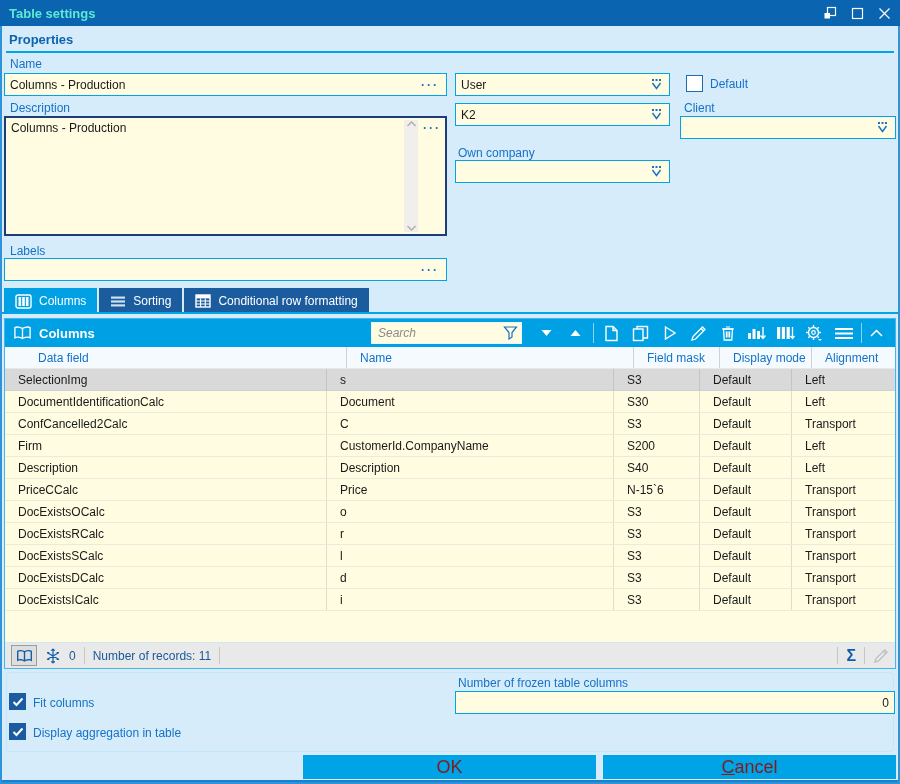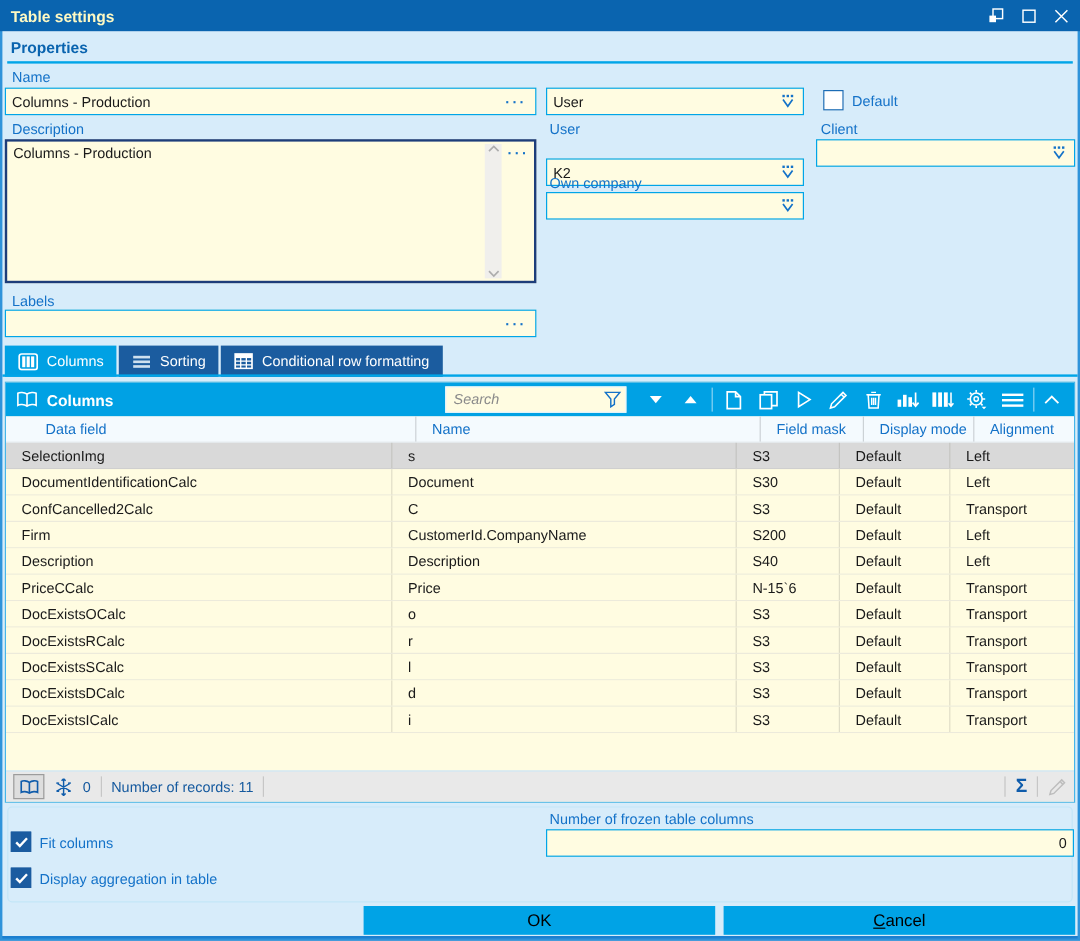--- a/index.html
+++ b/index.html
@@ -5,21 +5,21 @@
   html,body{margin:0;padding:0;background:#9db7c8;}
   *{box-sizing:border-box;}
   .window{
     position:relative;width:900px;height:784px;background:#d7ecfa;
     font-family:"Liberation Sans",sans-serif;font-size:12px;color:#1a1a1a;
     box-shadow:inset 0 0 0 2px #2f93da, inset 0 -4px 0 #1b7fd0;
     overflow:hidden;
   }
   
   .titlebar{position:absolute;left:0;top:0;right:0;height:26px;background:#0a64af;
-    display:flex;align-items:center;padding:0 9px;color:#fef9c3;}
+    display:flex;align-items:center;padding:0 9px;color:#5eead4;}
   .titlebar .title{font-weight:bold;font-size:13px;}
   .win-controls{margin-left:auto;display:flex;gap:14px;align-items:center;}
   .win-controls svg{display:block;cursor:pointer;}
   
   .section-title{position:absolute;left:9px;top:32px;color:#0a64af;font-weight:bold;font-size:13px;}
   .section-underline{position:absolute;left:6px;right:6px;top:51px;height:2px;background:#00a5e8;}
   
   .flabel{position:absolute;color:#1472c8;font-size:12px;white-space:nowrap;}
   .field{position:absolute;background:#fffce1;border:1px solid #00a5e8;
     display:flex;align-items:center;padding:0 5px;color:#1a1a1a;}
@@ -73,21 +73,21 @@
     display:flex;align-items:center;padding:0 6px;gap:8px;color:#15599e;flex:0 0 auto;}
   .sb-bookbtn{width:26px;height:21px;border:1px solid #9c9c9c;background:#dedede;
     display:flex;align-items:center;justify-content:center;cursor:pointer;}
   .sb-sep{width:1px;height:17px;background:#c6c6c6;}
   .sb-count{font-size:12px;}
   .sb-right{margin-left:auto;display:flex;align-items:center;gap:8px;}
   .sigma{font-size:16px;font-weight:bold;color:#0f5cab;cursor:pointer;line-height:1;}
   
   .footer-group{position:absolute;left:6px;top:672px;width:888px;height:80px;
     border:1px solid #c3e6f8;border-radius:4px;}
-  .btn{position:absolute;height:24px;background:#00a3e6;color:#000000;font-size:14px;
+  .btn{position:absolute;height:24px;background:#00a3e6;color:#7f1d1d;font-size:18px;
     display:flex;align-items:center;justify-content:center;cursor:pointer;}
   .cb-label{position:absolute;color:#1472c8;cursor:default;}
 </style>
 </head>
 <body>
 
 <div class="window">
 
   <div class="titlebar">
     <span class="title">Table settings</span>
@@ -138,21 +138,21 @@
           <path d="M1.5 6 L5.5 2 L9.5 6" fill="none" stroke="#adadad" stroke-width="1.4"></path>
         </svg>
       <svg width="11" height="8" viewBox="0 0 11 8">
           <path d="M1.5 2 L5.5 6 L9.5 2" fill="none" stroke="#adadad" stroke-width="1.4"></path>
         </svg>
     </div>
     <div class="desc-ellipsis">···</div>
   </div>
 
   <div class="flabel" style="left:458px;top:101px;">User</div>
-  <div class="field" style="left:455px;top:132px;width:215px;height:23px;">
+  <div class="field" style="left:455px;top:103px;width:215px;height:23px;">
     <span class="val">K2</span>
     <span class="dd-btn">
       <svg width="15" height="15" viewBox="0 0 15 15">
         <rect x="3" y="2" width="2" height="2" fill="#1472c8"></rect>
           <rect x="6.5" y="2" width="2" height="2" fill="#1472c8"></rect>
           <rect x="10" y="2" width="2" height="2" fill="#1472c8"></rect>
         <path d="M3.5 6 L7.5 11.5 L11.5 6" fill="none" stroke="#1472c8" stroke-width="1.4"></path>
       </svg>
     </span>
   </div>

